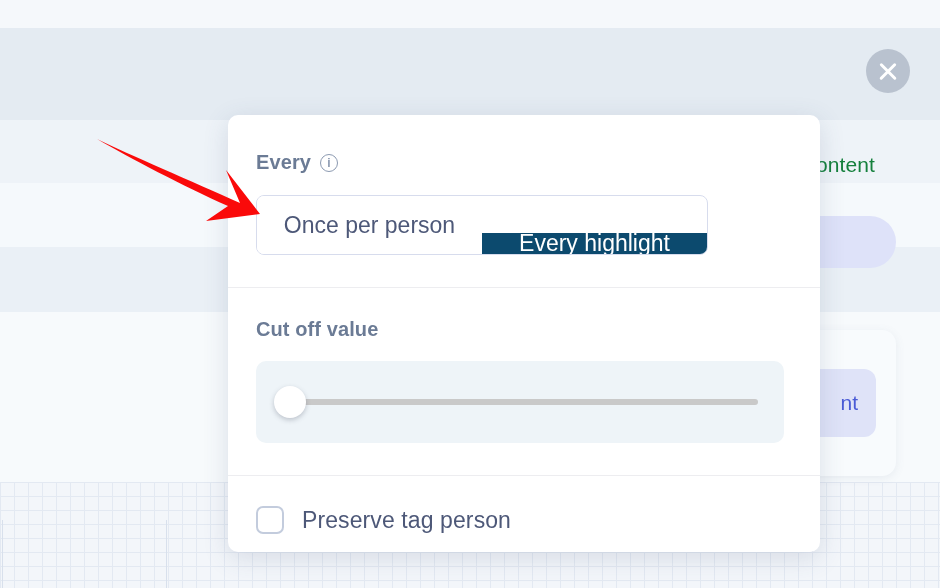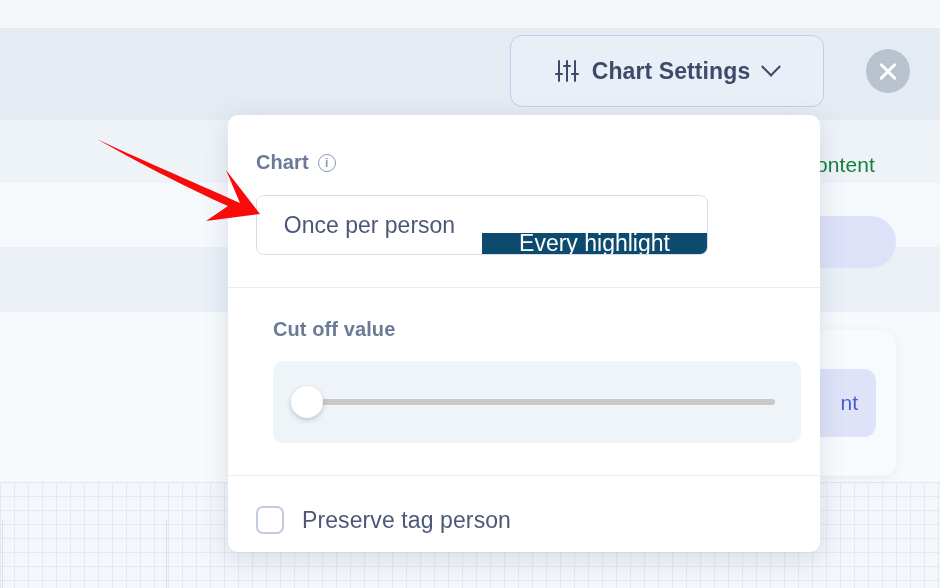--- a/index.html
+++ b/index.html
@@ -392,54 +392,42 @@
   <div class="bg-right-pill">
     <span class="pill-text">ed</span>
     <span class="chev"></span>
   </div>
 
   <div class="bg-right-card"></div>
   <div class="bg-right-tag">
     <span>nt</span>
   </div>
 
-  <div class="chart-settings-btn">
-    <span class="sliders-icon">
-      <i class="v v1"></i>
-        <i class="v v2"></i>
-        <i class="v v3"></i>
-      <i class="h h1"></i>
-        <i class="h h2"></i>
-        <i class="h h3"></i>
-    </span>
-    <span class="cs-label">Chart Settings</span>
-    <span class="cs-chevron"></span>
-  </div>
 
   <div class="close-btn">
     <span class="close-x"></span>
   </div>
 
   <div class="popover">
 
     <div class="section" style="padding-top:36px; padding-bottom:32px;">
       <div class="sec-label">
-        <span>Chart</span>
+        <span>Every</span>
         <i class="info-icon">i</i>
       </div>
 
       <div class="segmented">
         <div class="seg inactive">Once per person</div>
         <div class="seg active">Every highlight</div>
       </div>
     </div>
 
     <div class="divider"></div>
 
-    <div class="section" style="padding-top:30px; padding-bottom:32px;margin-left:17px;">
+    <div class="section" style="padding-top:30px; padding-bottom:32px;">
       <div class="sec-label">
         <span>Cut off value</span>
       </div>
 
       <div class="slider-wrap">
         <div class="slider-track"></div>
         <div class="slider-thumb"></div>
       </div>
     </div>
 

